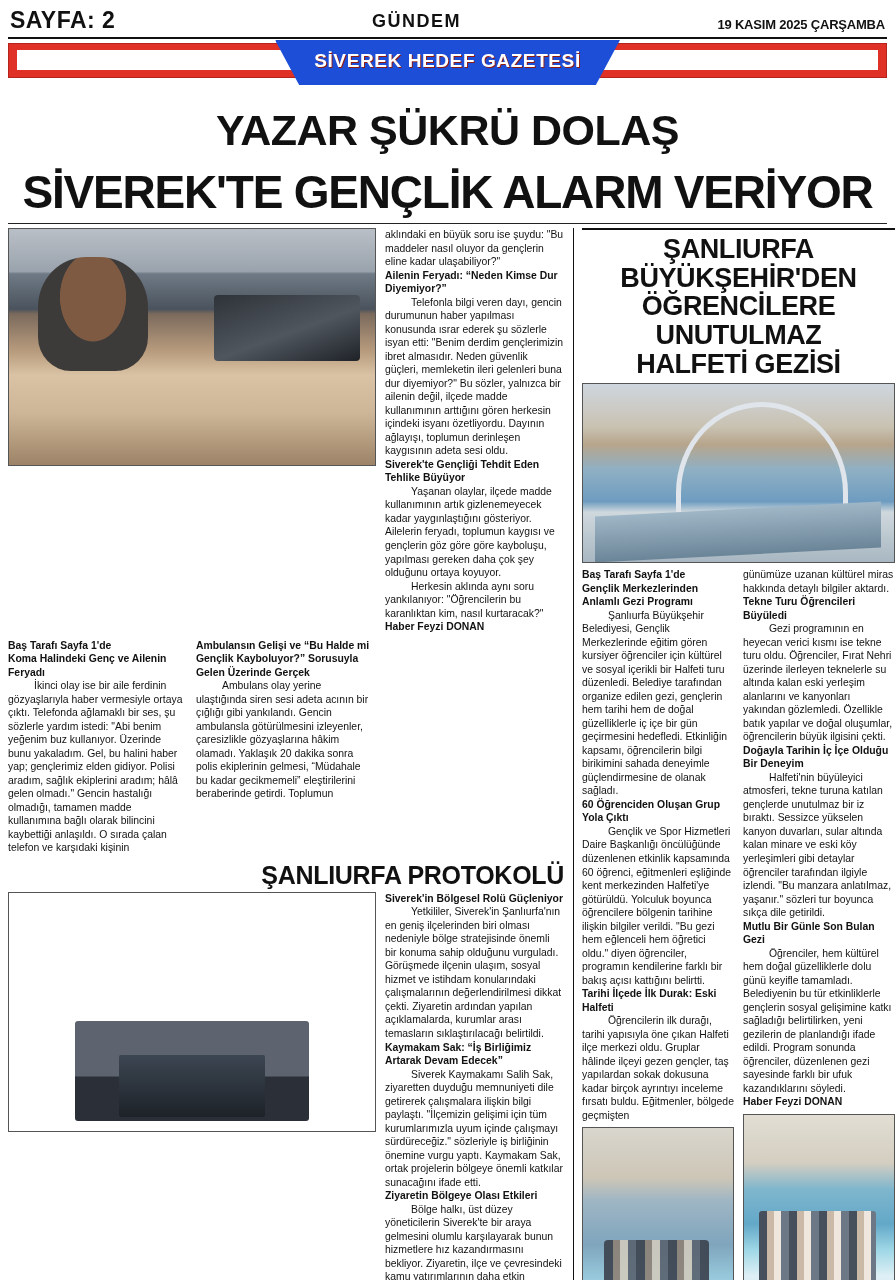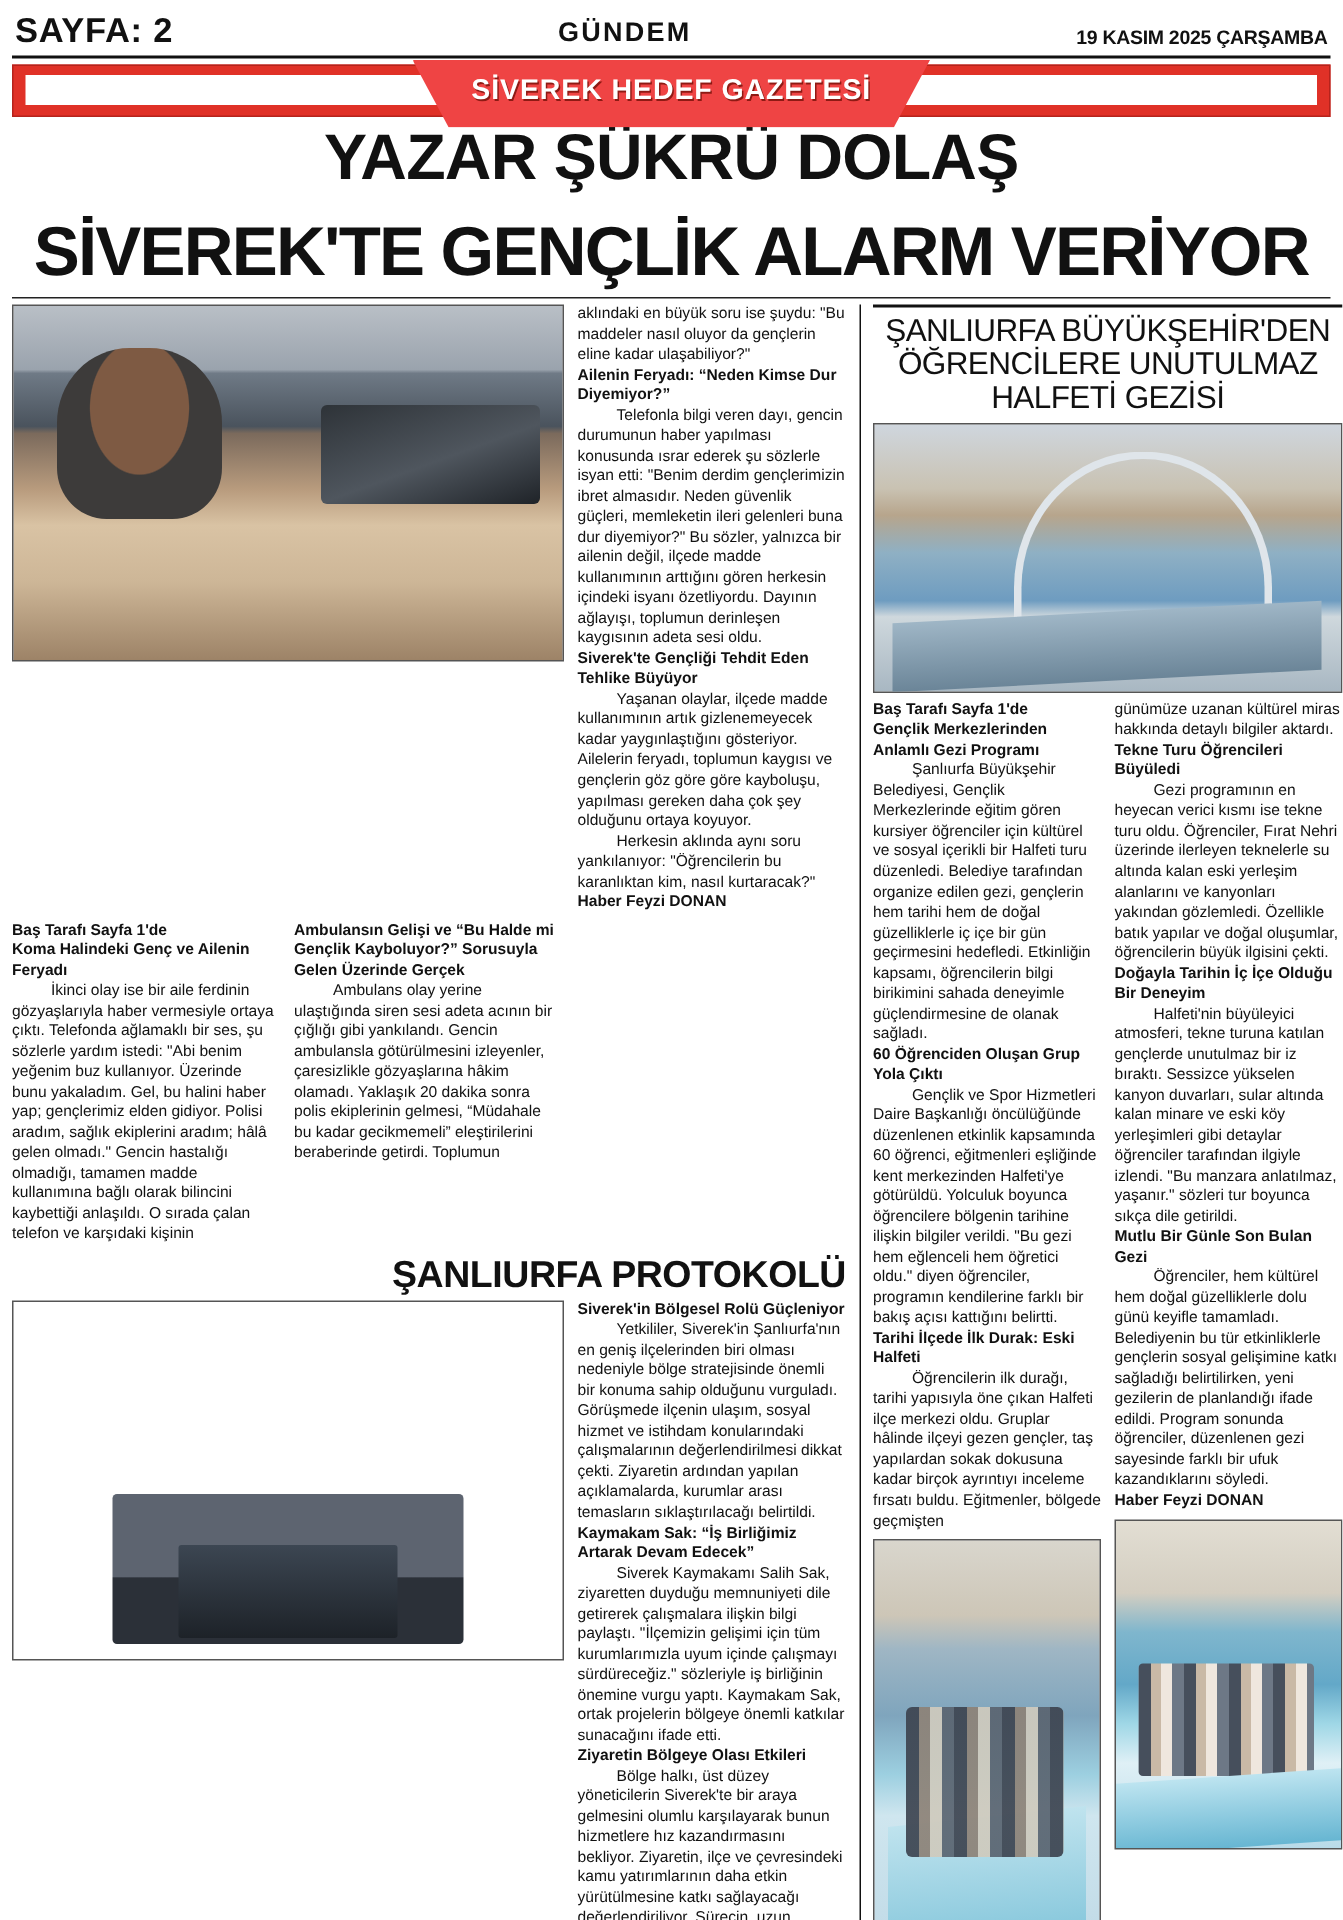--- a/index.html
+++ b/index.html
@@ -23,33 +23,33 @@
   
   .banner-wrap { position: relative; height: 35px; margin-top: 4px; }
   .banner { position:absolute; inset:0; background:#e03127; border:1px solid #b5231c; }
   .banner::before, .banner::after{
     content:""; position:absolute; top:6px; height:20px; background:#fff;
   }
   .banner::before{ left:8px; right:558px; }
   .banner::after{ left:558px; right:8px; }
   .banner-tab {
     position:absolute; left:50%; transform:translateX(-50%);
-    top:-3px; width:345px; height:45px; background:#ef4444;
+    top:-3px; width:345px; height:45px; background:#1d4ed8;
     clip-path: polygon(0 0, 100% 0, 93% 100%, 7% 100%);
     display:flex; align-items:center; justify-content:center;
   }
   .banner-tab span{
     color:#fff; font-size:19px; font-weight:bold; letter-spacing:.6px;
     text-shadow: 1px 1px 0 #8e1a14;
     transform: translateY(-2px);
   }
 
   
   .main-head { text-align:center; padding: 6px 0 2px 0; }
-  .main-head .l1 { font-size: 43px; font-weight: bold; letter-spacing:-.5px; line-height: .98; }
+  .main-head .l1 { font-size: 43px; font-weight: bold; letter-spacing:-.5px; line-height: .98; margin-top: 25px; }
   .main-head .l2 { font-size: 46px; font-weight: bold; letter-spacing:-1.2px; line-height: 1.0; margin-top:18px; }
   .rule-under-head { border-bottom: 1px solid #222; margin: 6px 0 4px 0; }
 
   
   .col { font-size: 10.4px; line-height: 1.30; text-align: left; }
   .col p { margin: 0; text-indent: 26px; }
   .col p.noind { text-indent: 0; }
   .sub { font-weight: bold; text-indent: 0 !important; margin: 0; }
   .byline { font-weight: bold; }
 
@@ -73,21 +73,21 @@
   .head2 { text-align:right; margin-top: 8px; }
   .head2 .l1 { font-size: 25px; font-weight:bold; letter-spacing:-.3px; line-height:1.0; }
   .head2 .l2 { font-size: 27px; font-weight:bold; letter-spacing:-.8px; line-height:1.0; }
 
   .story2 { display:flex; gap:9px; margin-top:4px; }
   .s2-photo { width: 368px; }
   .s2-col3 { width: 179px; }
 
   
   .head3 { text-align:center; border-top:2px solid #111; padding-top:5px; }
-  .head3 div { font-size: 21px; font-weight:normal; line-height:1.06; letter-spacing:-.4px; }
+  .head3 div { font-size: 27px; font-weight:bold; line-height:1.06; letter-spacing:-.4px; }
   .r-two-col { display:flex; gap:9px; margin-top:5px; }
   .r-two-col > div { width: 152px; }
 
   
   .ph-office { height: 238px; background:
       linear-gradient(180deg,#b9bfc6 0%, #9aa3ad 18%, #6f7a86 19%, #4a535d 34%, #7b6a5c 36%, #b99c7e 52%, #d9c3a4 62%, #cdb697 78%, #9d8367 100%);
       position:relative; }
   .ph-office::before{
       content:""; position:absolute; left:8%; top:12%; width:30%; height:48%;
       background: radial-gradient(ellipse at 50% 35%, #7e5a43 0 42%, #3d3b3a 43% 100%);

